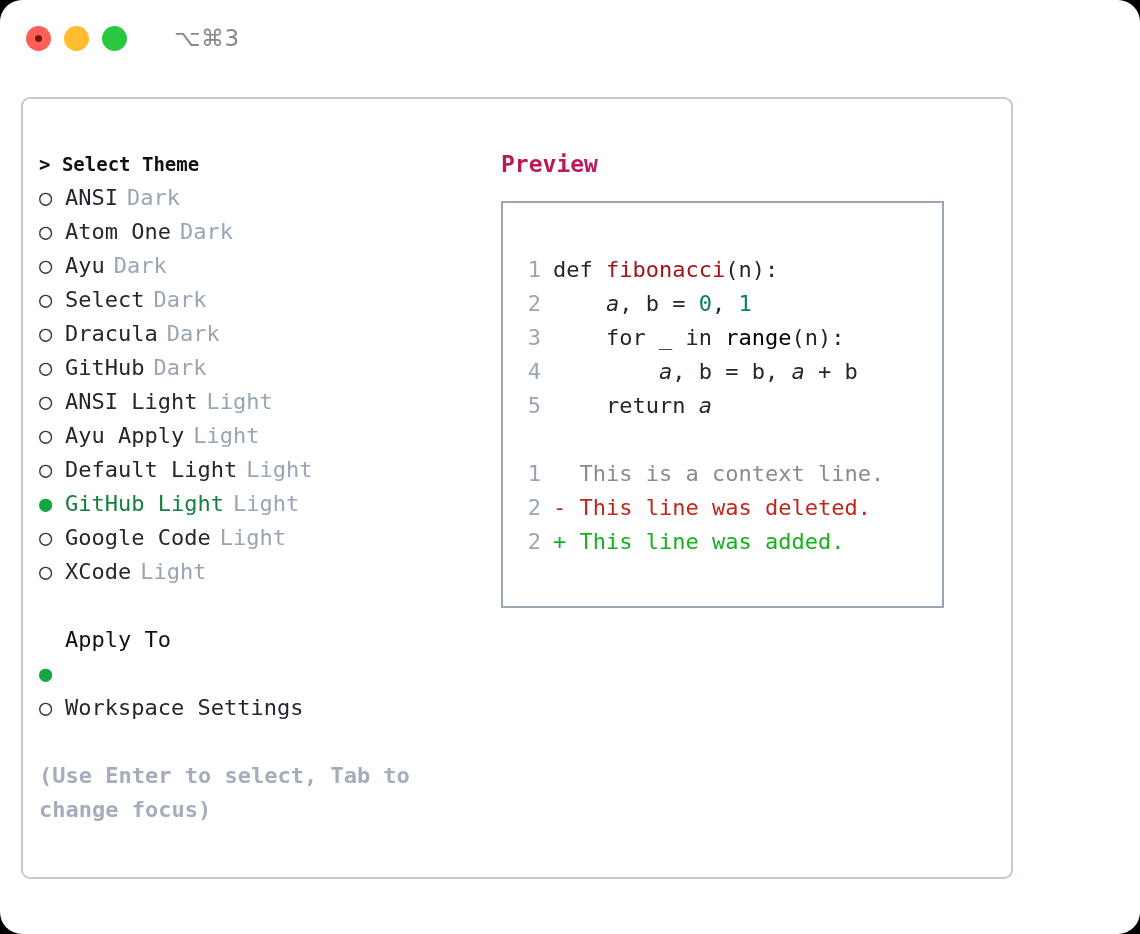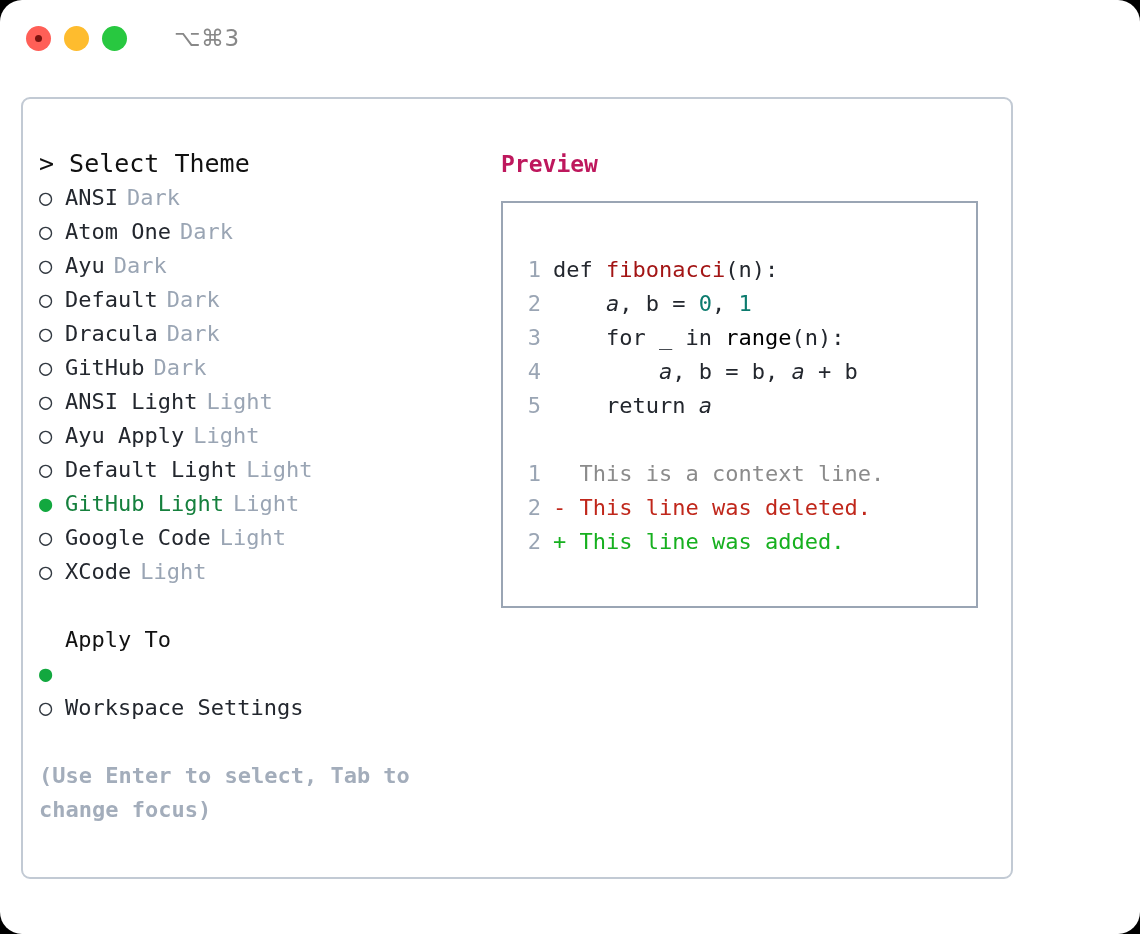--- a/index.html
+++ b/index.html
@@ -89,22 +89,22 @@
   }
 
   
   .left-col {
     position: absolute;
     left: 16px;
     top: 48px;
     width: 450px;
   }
   .list-heading {
-    font-size: 25px;
-    font-weight: normal;
+    font-size: 19px;
+    font-weight: bold;
     color: #111111;
     line-height: 34px;
     white-space: pre;
   }
   .opt-row {
     display: flex;
     align-items: baseline;
     line-height: 34px;
     font-size: 22px;
     white-space: pre;
@@ -149,21 +149,21 @@
   }
   .preview-heading {
     font-size: 23px;
     font-weight: bold;
     color: #be185d;
     line-height: 34px;
     margin-bottom: 20px;
     white-space: pre;
   }
   .preview-box {
-    width: 477px;
+    width: 443px;
     height: 407px;
     border: 2px solid #9aa5b4;
     box-sizing: border-box;
     background: #ffffff;
     position: relative;
   }
   .code-area {
     position: absolute;
     left: 16px;
     top: 50px;
@@ -207,21 +207,21 @@
 
   <div class="panel">
     <div class="columns">
 
       <div class="left-col">
         <div class="list-heading">&gt; Select Theme</div>
         <div id="theme-items">
             <div class="opt-row"><span class="marker">○</span><span class="opt-label">ANSI</span><span class="opt-tag">Dark</span></div>
             <div class="opt-row"><span class="marker">○</span><span class="opt-label">Atom One</span><span class="opt-tag">Dark</span></div>
             <div class="opt-row"><span class="marker">○</span><span class="opt-label">Ayu</span><span class="opt-tag">Dark</span></div>
-            <div class="opt-row"><span class="marker">○</span><span class="opt-label">Default</span><span class="opt-tag">Dark</span></div>
+            <div class="opt-row"><span class="marker">○</span><span class="opt-label">Select</span><span class="opt-tag">Dark</span></div>
             <div class="opt-row"><span class="marker">○</span><span class="opt-label">Dracula</span><span class="opt-tag">Dark</span></div>
             <div class="opt-row"><span class="marker">○</span><span class="opt-label">GitHub</span><span class="opt-tag">Dark</span></div>
             <div class="opt-row"><span class="marker">○</span><span class="opt-label">ANSI Light</span><span class="opt-tag">Light</span></div>
             <div class="opt-row"><span class="marker">○</span><span class="opt-label">Ayu Apply</span><span class="opt-tag">Light</span></div>
             <div class="opt-row"><span class="marker">○</span><span class="opt-label">Default Light</span><span class="opt-tag">Light</span></div>
             <div class="opt-row selected"><span class="marker on">●</span><span class="opt-label">GitHub Light</span><span class="opt-tag">Light</span></div>
             <div class="opt-row"><span class="marker">○</span><span class="opt-label">Google Code</span><span class="opt-tag">Light</span></div>
             <div class="opt-row"><span class="marker">○</span><span class="opt-label">XCode</span><span class="opt-tag">Light</span></div>
           </div>
 

